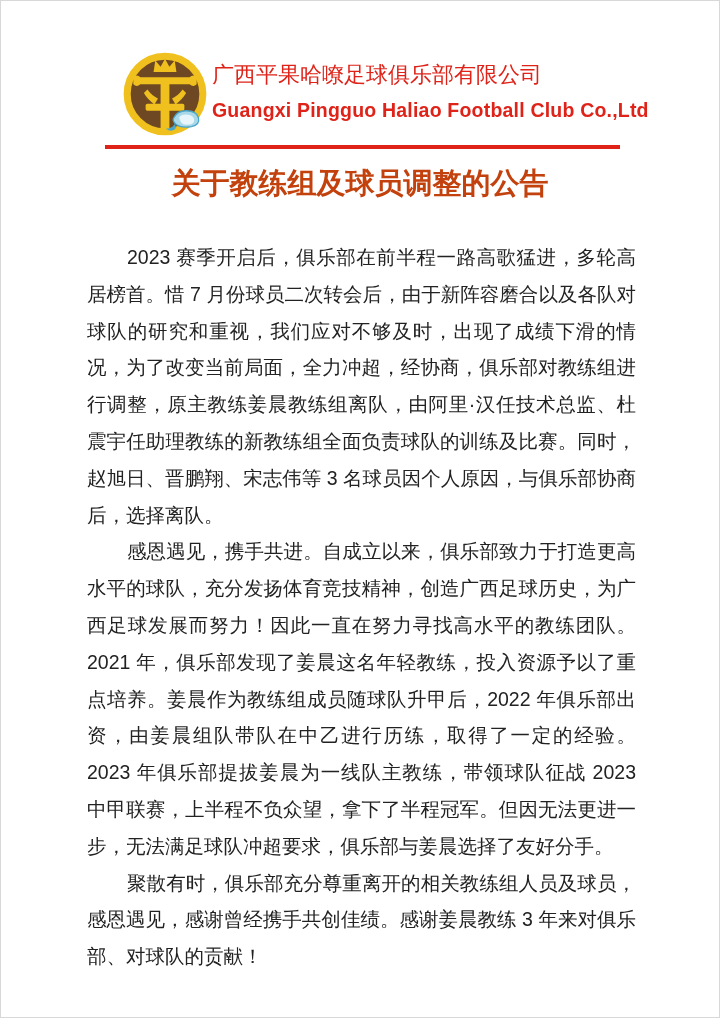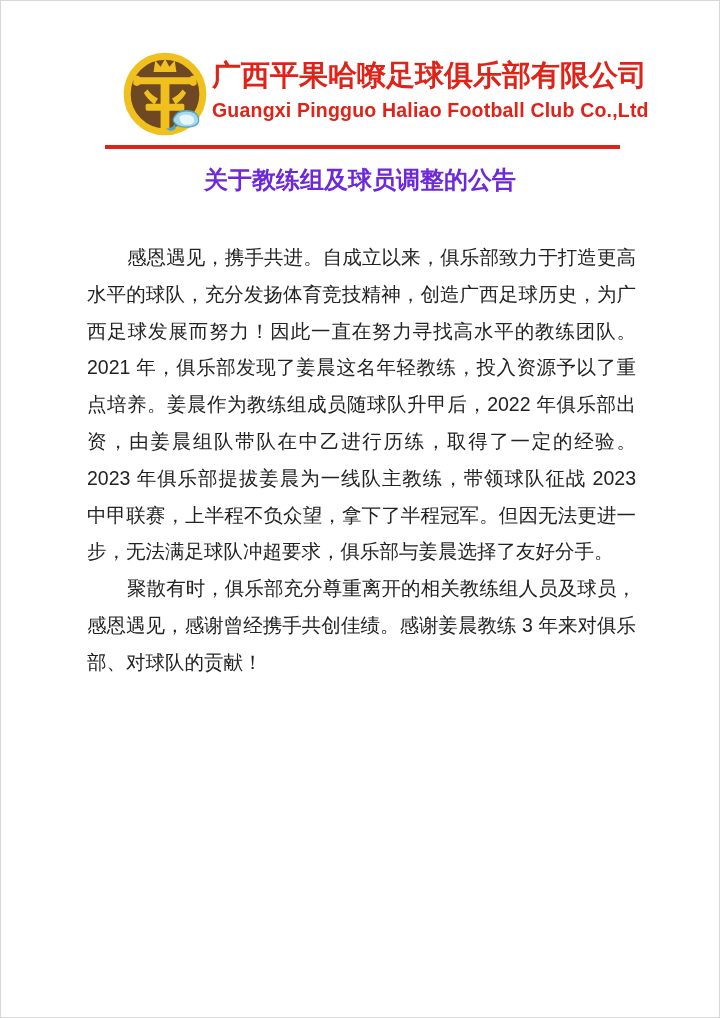--- a/index.html
+++ b/index.html
@@ -24,22 +24,22 @@
     height: 90px;
   }
   .header-text {
     position: absolute;
     left: 211px;
     top: 54px;
     width: 410px;
   }
   .club-zh {
     color: var(--brand-red);
-    font-weight: bold;
-    font-size: 29px;
+    font-weight: normal;
+    font-size: 22px;
     line-height: 40px;
     white-space: nowrap;
     letter-spacing: 0px;
   }
   .club-en {
     color: var(--brand-red);
     font-weight: bold;
     font-size: 19.5px;
     line-height: 30px;
     white-space: nowrap;
@@ -54,23 +54,23 @@
     background: var(--brand-red);
   }
 
   
   .doc-title {
     position: absolute;
     left: 0;
     top: 163px;
     width: 100%;
     text-align: center;
-    font-size: 24px;
+    font-size: 29px;
     font-weight: bold;
-    color: #6d28d9;
+    color: #c2410c;
     letter-spacing: 0px;
   }
   .doc-body {
     position: absolute;
     left: 86px;
     top: 238px;
     width: 549px;
     font-size: 19.5px;
     line-height: 36.8px;
     color: #222222;
@@ -113,17 +113,18 @@
   <div class="header-text">
     <div class="club-zh" style="color:#df2319">广西平果哈嘹足球俱乐部有限公司</div>
     <div class="club-en" style="color:#df2319">Guangxi Pingguo Haliao Football Club Co.,Ltd</div>
   </div>
 
   <div class="header-rule" style="background:#df2319"></div>
 
   <div class="doc-title">关于教练组及球员调整的公告</div>
 
   <div class="doc-body">
+      <p>2023 赛季开启后，俱乐部在前半程一路高歌猛进，多轮高居榜首。惜 7 月份球员二次转会后，由于新阵容磨合以及各队对球队的研究和重视，我们应对不够及时，出现了成绩下滑的情况，为了改变当前局面，全力冲超，经协商，俱乐部对教练组进行调整，原主教练姜晨教练组离队，由阿里·汉任技术总监、杜震宇任助理教练的新教练组全面负责球队的训练及比赛。同时，赵旭日、晋鹏翔、宋志伟等 3 名球员因个人原因，与俱乐部协商后，选择离队。</p>
       <p>感恩遇见，携手共进。自成立以来，俱乐部致力于打造更高水平的球队，充分发扬体育竞技精神，创造广西足球历史，为广西足球发展而努力！因此一直在努力寻找高水平的教练团队。2021 年，俱乐部发现了姜晨这名年轻教练，投入资源予以了重点培养。姜晨作为教练组成员随球队升甲后，2022 年俱乐部出资，由姜晨组队带队在中乙进行历练，取得了一定的经验。2023 年俱乐部提拔姜晨为一线队主教练，带领球队征战 2023 中甲联赛，上半程不负众望，拿下了半程冠军。但因无法更进一步，无法满足球队冲超要求，俱乐部与姜晨选择了友好分手。</p>
       <p>聚散有时，俱乐部充分尊重离开的相关教练组人员及球员，感恩遇见，感谢曾经携手共创佳绩。感谢姜晨教练 3 年来对俱乐部、对球队的贡献！</p>
     </div>
 
 </div>
 
 </body></html>

